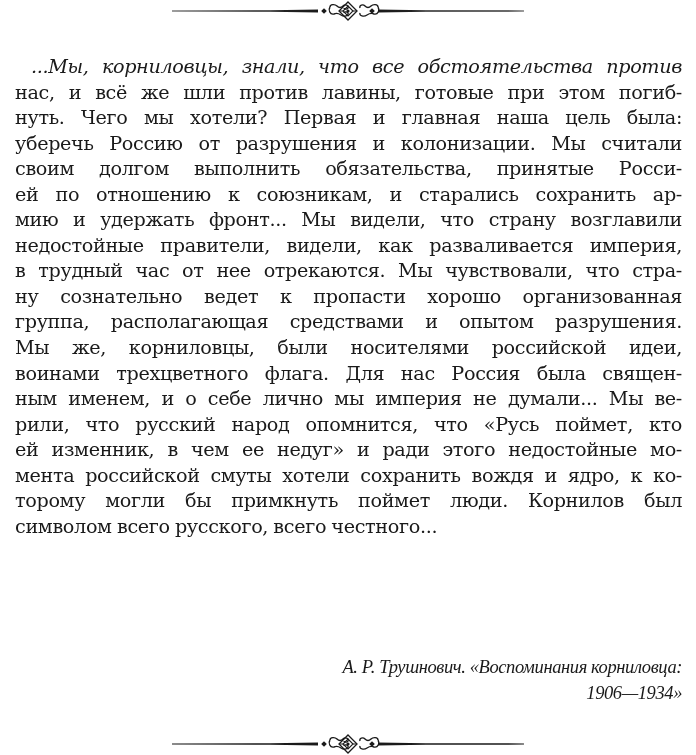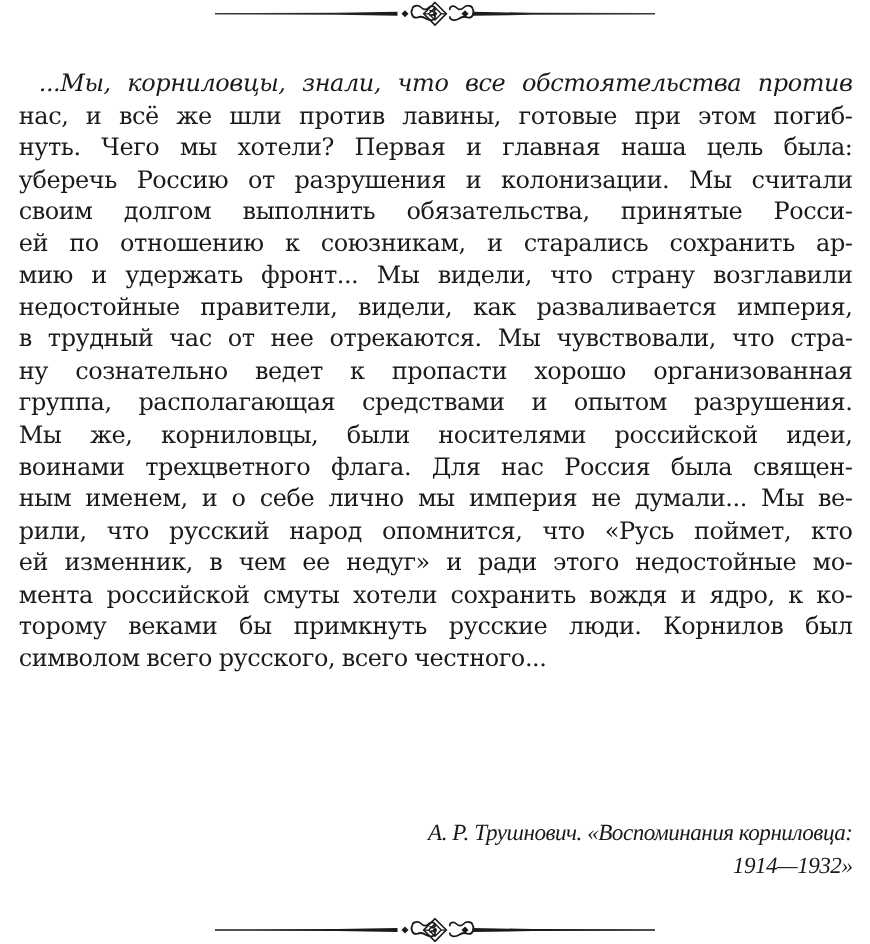--- a/index.html
+++ b/index.html
@@ -67,27 +67,27 @@
   <span class="line">недостойные правители, видели, как разваливается империя,</span>
   <span class="line">в трудный час от нее отрекаются. Мы чувствовали, что стра-</span>
   <span class="line">ну сознательно ведет к пропасти хорошо организованная</span>
   <span class="line">группа, располагающая средствами и опытом разрушения.</span>
   <span class="line">Мы же, корниловцы, были носителями российской идеи,</span>
   <span class="line">воинами трехцветного флага. Для нас Россия была священ-</span>
   <span class="line">ным именем, и о себе лично мы империя не думали... Мы ве-</span>
   <span class="line">рили, что русский народ опомнится, что «Русь поймет, кто</span>
   <span class="line">ей изменник, в чем ее недуг» и ради этого недостойные мо-</span>
   <span class="line">мента российской смуты хотели сохранить вождя и ядро, к ко-</span>
-  <span class="line">торому веками бы примкнуть русские люди. Корнилов был</span>
+  <span class="line">торому могли бы примкнуть поймет люди. Корнилов был</span>
   <span class="line last">символом всего русского, всего честного...</span>
 </div>
 
 <div class="attribution">
   <span>А. Р. Трушнович. «Воспоминания корниловца:</span>
-  <span>1914—1932»</span>
+  <span>1906—1934»</span>
 </div>
 
 <div class="divider bottom">
   <svg width="356" height="20" viewBox="0 0 356 20">
     <polygon points="2,9.4 100,9.2 148,8.4 148,11.6 100,10.8 2,10.6" fill="#1a1a1a"></polygon>
     <polygon points="354,9.4 256,9.2 208,8.4 208,11.6 256,10.8 354,10.6" fill="#1a1a1a"></polygon>
     <rect x="152" y="8" width="4" height="4" transform="rotate(45 154 10)" fill="#1a1a1a"></rect>
     <rect x="200" y="8" width="4" height="4" transform="rotate(45 202 10)" fill="#1a1a1a"></rect>
     <path d="M160,6 C160,3 165,3 167,5 C169,7 171,7 173,5 C175,3 179,4 178,7 C177,9 174,8 174,7 M160,6 C158,9 160,14 164,13 C166,12 168,12 171,14 C174,16 179,15 178,12 C177,10 174,11 174,12" fill="none" stroke="#1a1a1a" stroke-width="1.4"></path>
     <path d="M196,6 C196,3 191,3 189,5 C187,7 185,7 183,5 C181,3 177,4 178,7 M196,6 C198,9 196,14 192,13 C190,12 188,12 185,14 C182,16 177,15 178,12" fill="none" stroke="#1a1a1a" stroke-width="1.4" transform="translate(12,0)"></path>

